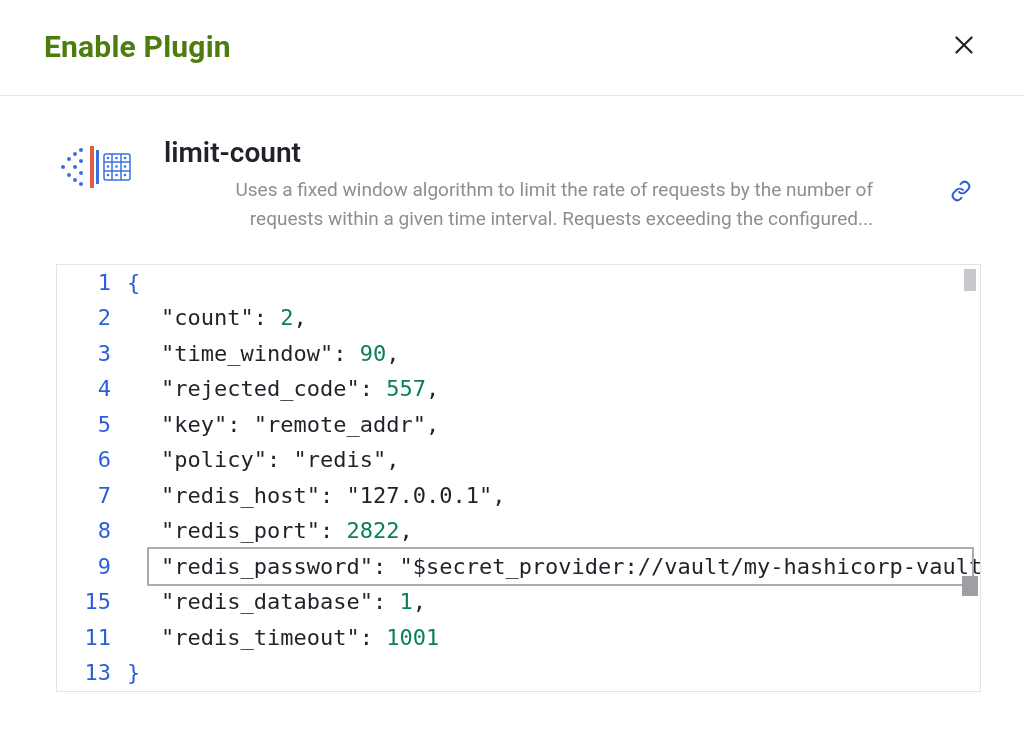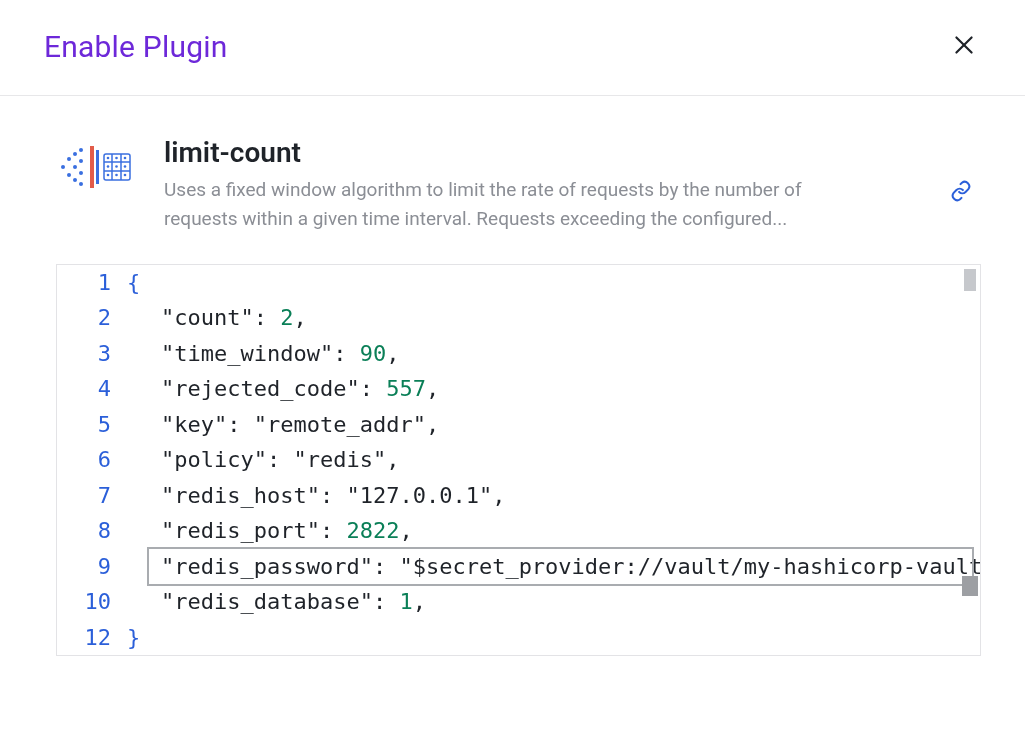--- a/index.html
+++ b/index.html
@@ -1,27 +1,27 @@
 <!DOCTYPE html>
 <html><head>
 <meta charset="utf-8">
 <style>
   * { box-sizing: border-box; margin: 0; padding: 0; }
   html, body { width: 1025px; height: 745px; font-family: -apple-system, BlinkMacSystemFont, "Segoe UI", Roboto, Helvetica, Arial, sans-serif; background: #fff; color: #1f2329; }
   .modal { width: 1025px; height: 745px; position: relative; }
   .header { display: flex; align-items: center; justify-content: space-between; padding: 28px 44px 30px 44px; border-bottom: 1px solid #e7e7e9; }
-  .title { font-size: 30px; font-weight: 400; letter-spacing: 0.2px; color: #6d28d9; }
+  .title { font-size: 30px; font-weight: 700; letter-spacing: 0.2px; color: #4d7c0f; }
   .close-btn { background: none; border: none; cursor: pointer; padding: 4px; color: #1f2329; }
   .close-btn svg { width: 26px; height: 26px; stroke: #1f2329; }
   .content { padding: 40px 44px 16px 56px; }
   .plugin-row { display: flex; align-items: flex-start; gap: 28px; }
   .plugin-icon { flex: 0 0 80px; display: flex; align-items: center; justify-content: center; margin-top: 8px; }
   .plugin-meta { flex: 1 1 auto; padding-right: 40px; }
   .plugin-name { font-size: 28px; font-weight: 600; color: #1f2329; margin-bottom: 6px; }
-  .plugin-desc { font-size: 19px; line-height: 1.55; color: #8b8e95; }
+  .plugin-desc { font-size: 19px; line-height: 1.55; color: #8b8e95; text-align: right; }
   .docs-link { flex: 0 0 40px; display: flex; align-items: center; justify-content: center; margin-top: 44px; color: #2b5fd9; }
   .docs-link svg { width: 22px; height: 22px; }
   .editor-wrap { margin-top: 30px; border: 1px solid #e3e3e6; background: #fff; font-family: Consolas, Menlo, Monaco, monospace; font-size: 22px; line-height: 35.5px; position: relative; }
   .editor-inner { position: relative; overflow: hidden; }
   .line { display: flex; }
   .gutter { width: 70px; min-width: 70px; text-align: right; color: #2b5fd9; font-weight: 400; padding-right: 16px; }
   .code { flex: 1 1 auto; white-space: pre; overflow: hidden; text-overflow: clip; }
   .pun { color: #1f2329; }
   .key { color: #1f2329; }
   .num { color: #0a7f57; }
@@ -136,25 +136,29 @@
           </div>
           <div class="line">
             <div class="gutter">8</div>
             <div class="code"><span class="indent"></span><span class="key">"redis_port"</span><span class="pun">: </span><span class="num">2822</span><span class="pun">,</span></div>
           </div>
           <div class="line">
             <div class="gutter">9</div>
             <div class="code"><span class="indent"></span><span class="key">"redis_password"</span><span class="pun">: </span><span class="str">"$secret_provider://vault/my-hashicorp-vault/my-s</span></div>
           </div>
           <div class="line">
-            <div class="gutter">10</div>
+            <div class="gutter">15</div>
             <div class="code"><span class="indent"></span><span class="key">"redis_database"</span><span class="pun">: </span><span class="num">1</span><span class="pun">,</span></div>
           </div>
           <div class="line">
-            <div class="gutter">12</div>
+            <div class="gutter">11</div>
+            <div class="code"><span class="indent"></span><span class="key">"redis_timeout"</span><span class="pun">: </span><span class="num">1001</span></div>
+          </div>
+          <div class="line">
+            <div class="gutter">13</div>
             <div class="code"><span class="brace">}</span></div>
           </div>
           <div class="hl-box" style="left: 90px; right: 6px; top: 282px; height: 39.5px;"></div>
           <div class="scroll-stub-cursor" style="top: 311.5px;"></div>
         </div>
     </div>
 
   </div>
 </div>
 

